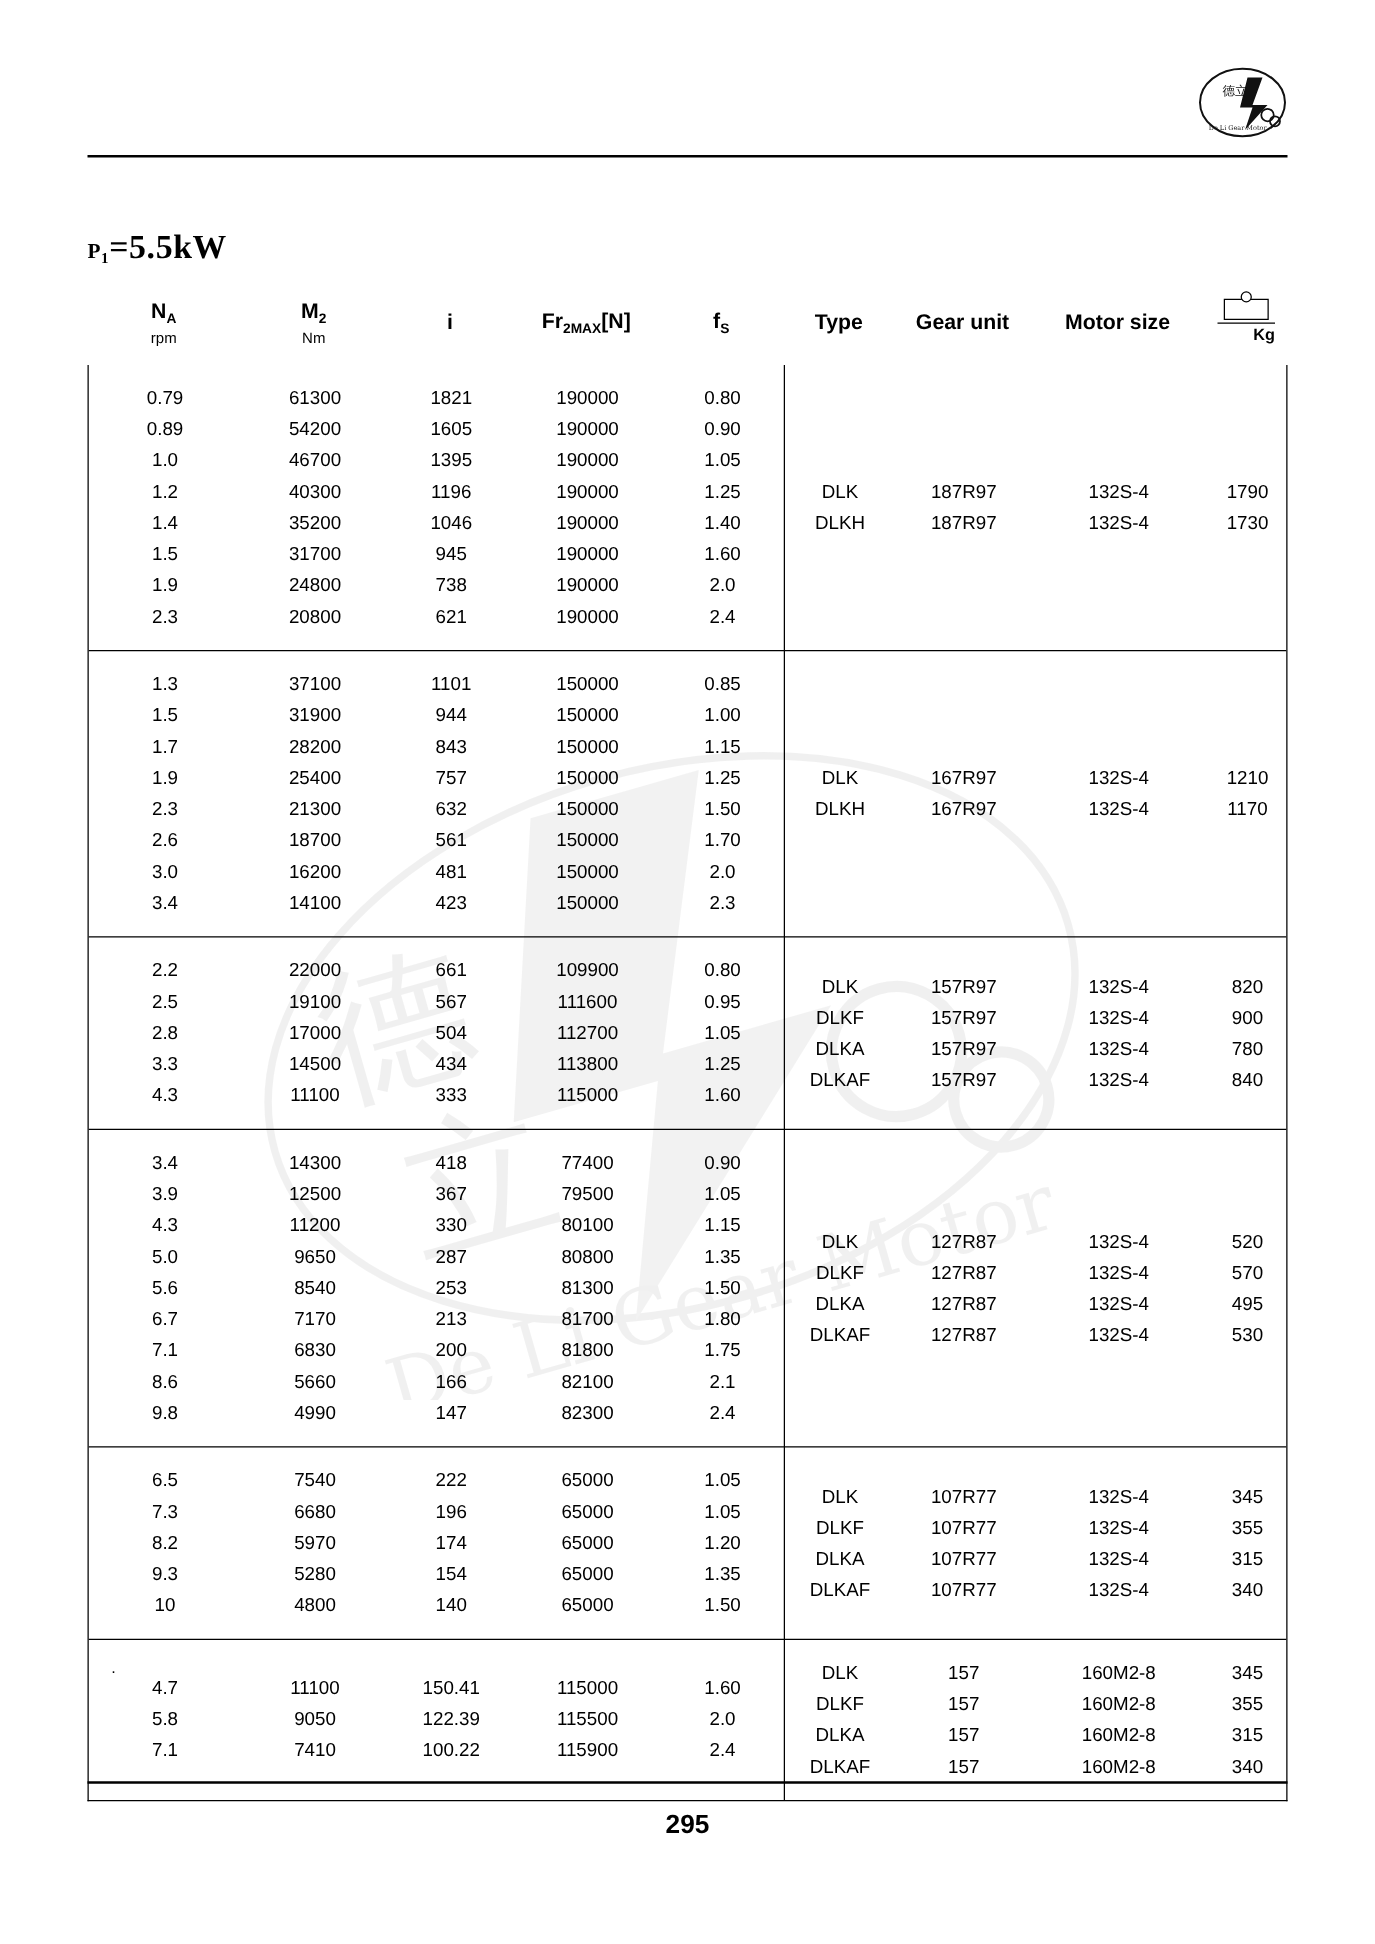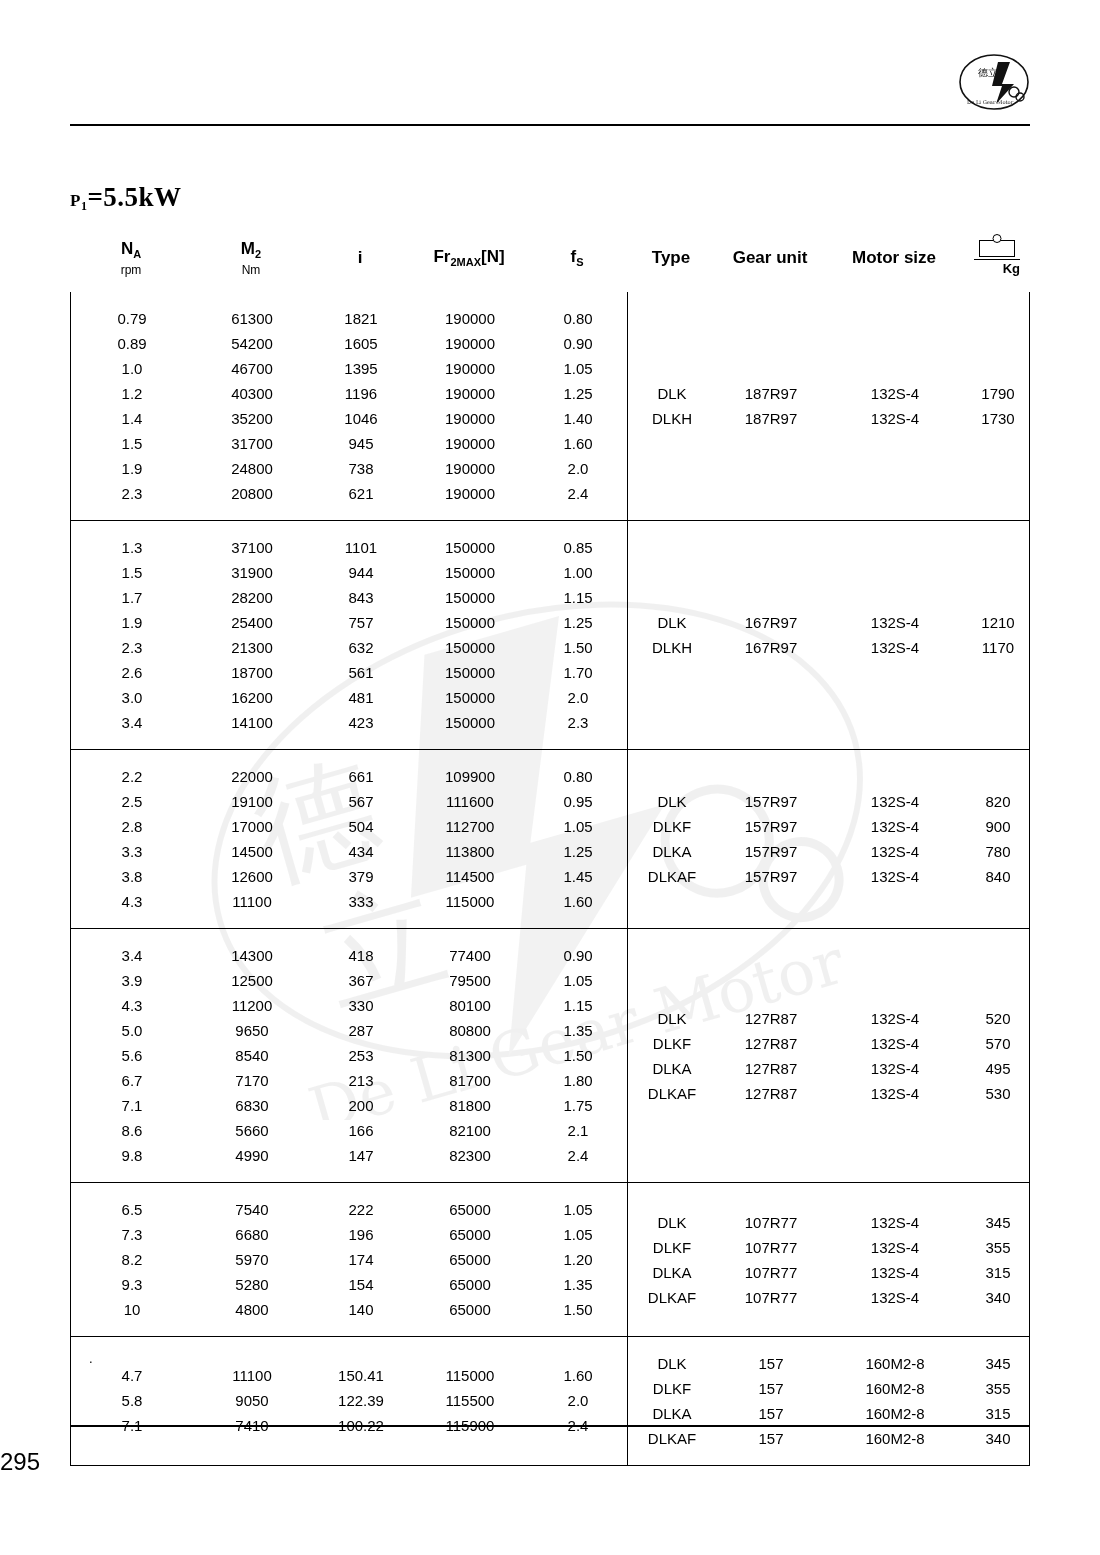--- a/index.html
+++ b/index.html
@@ -188,21 +188,23 @@
   
   .footer-rule {
     position: absolute;
     left: 70px; right: 70px;
     top: 1425px;
     border-top: 2px solid #000;
   }
   .page-no {
     position: absolute;
     top: 1448px; left: 0; right: 0;
-    font-size: 24px;
+    text-align: center;
+    font-size: 21px;
+    font-weight: bold;
   }
 </style>
 </head>
 <body>
 
 <div class="page-header">
   <div class="brand">
     <div class="brand-logo">
       <svg width="72" height="60" viewBox="0 0 72 60">
         <ellipse cx="36" cy="30" rx="34" ry="27" fill="none" stroke="#111" stroke-width="1.6"></ellipse>
@@ -469,27 +471,20 @@
             <span class="c-fs">1.05</span>
           </div>
         <div class="lrow">
             <span class="c-na">3.3</span>
             <span class="c-m2">14500</span>
             <span class="c-i">434</span>
             <span class="c-fr">113800</span>
             <span class="c-fs">1.25</span>
           </div>
         <div class="lrow">
-            <span class="c-na">3.8</span>
-            <span class="c-m2">12600</span>
-            <span class="c-i">379</span>
-            <span class="c-fr">114500</span>
-            <span class="c-fs">1.45</span>
-          </div>
-        <div class="lrow">
             <span class="c-na">4.3</span>
             <span class="c-m2">11100</span>
             <span class="c-i">333</span>
             <span class="c-fr">115000</span>
             <span class="c-fs">1.60</span>
           </div>
       </div>
       <div class="right-cols">
         <div class="right-inner">
           <div class="rrow">

